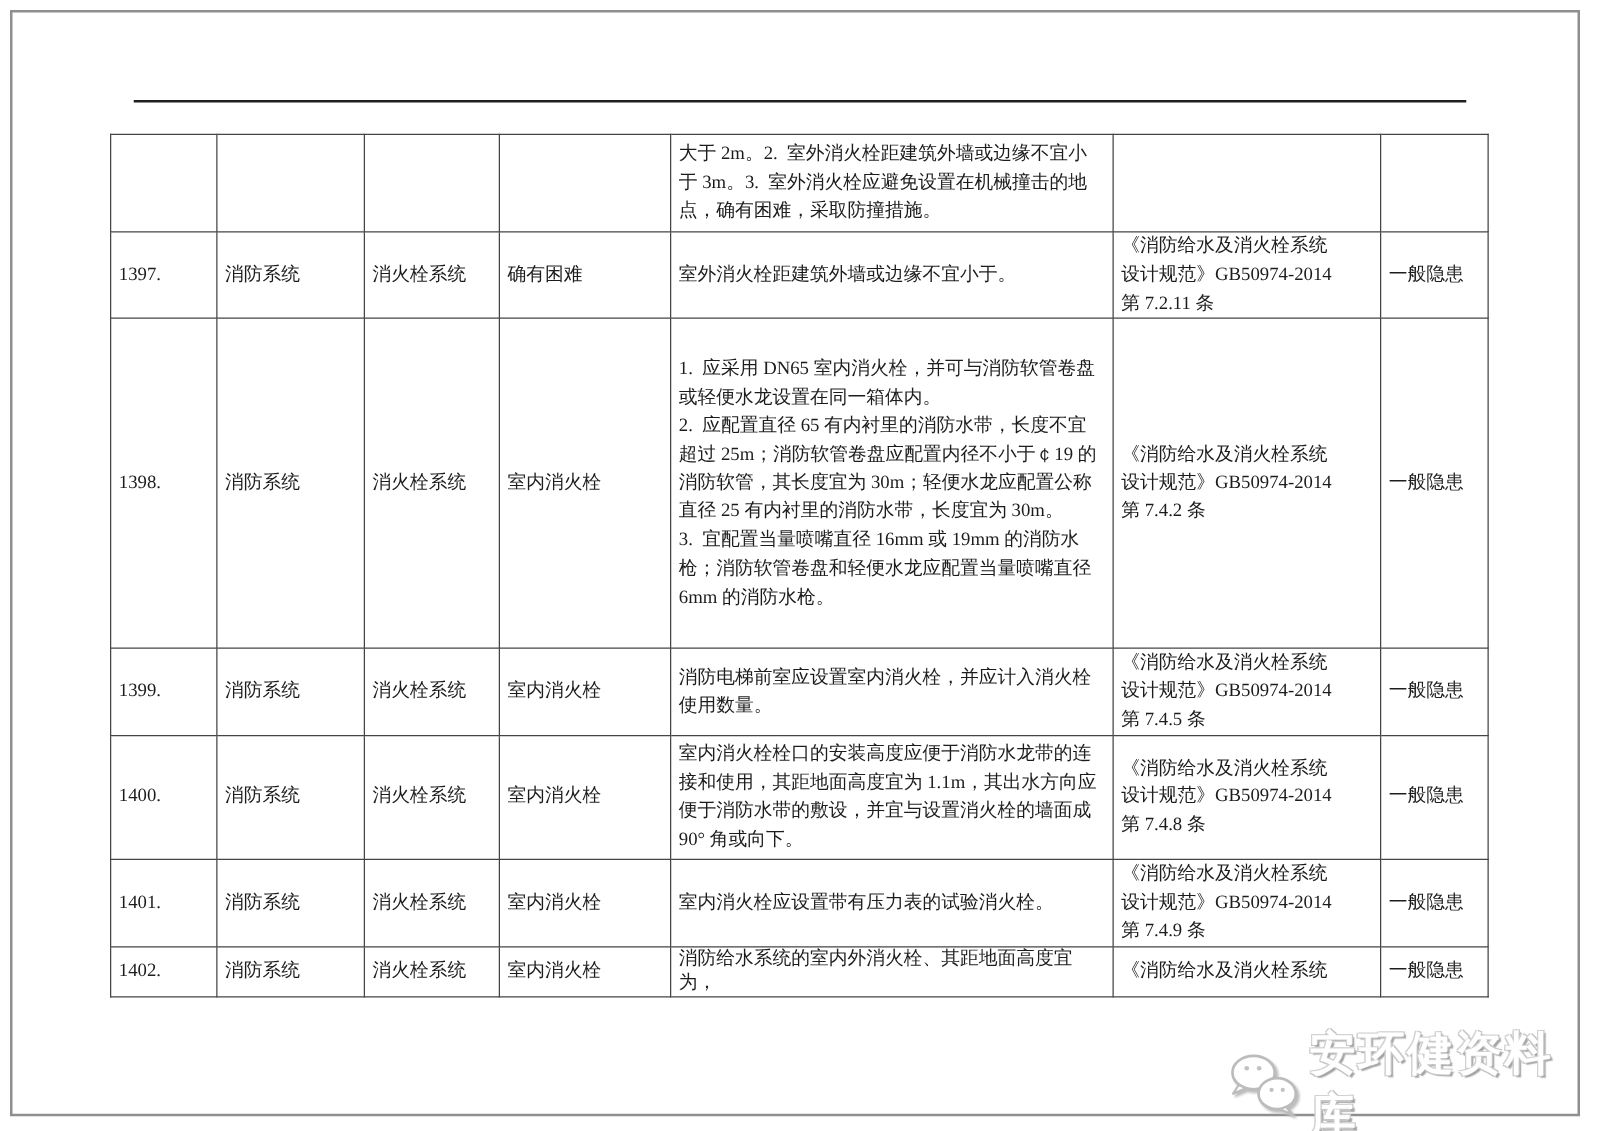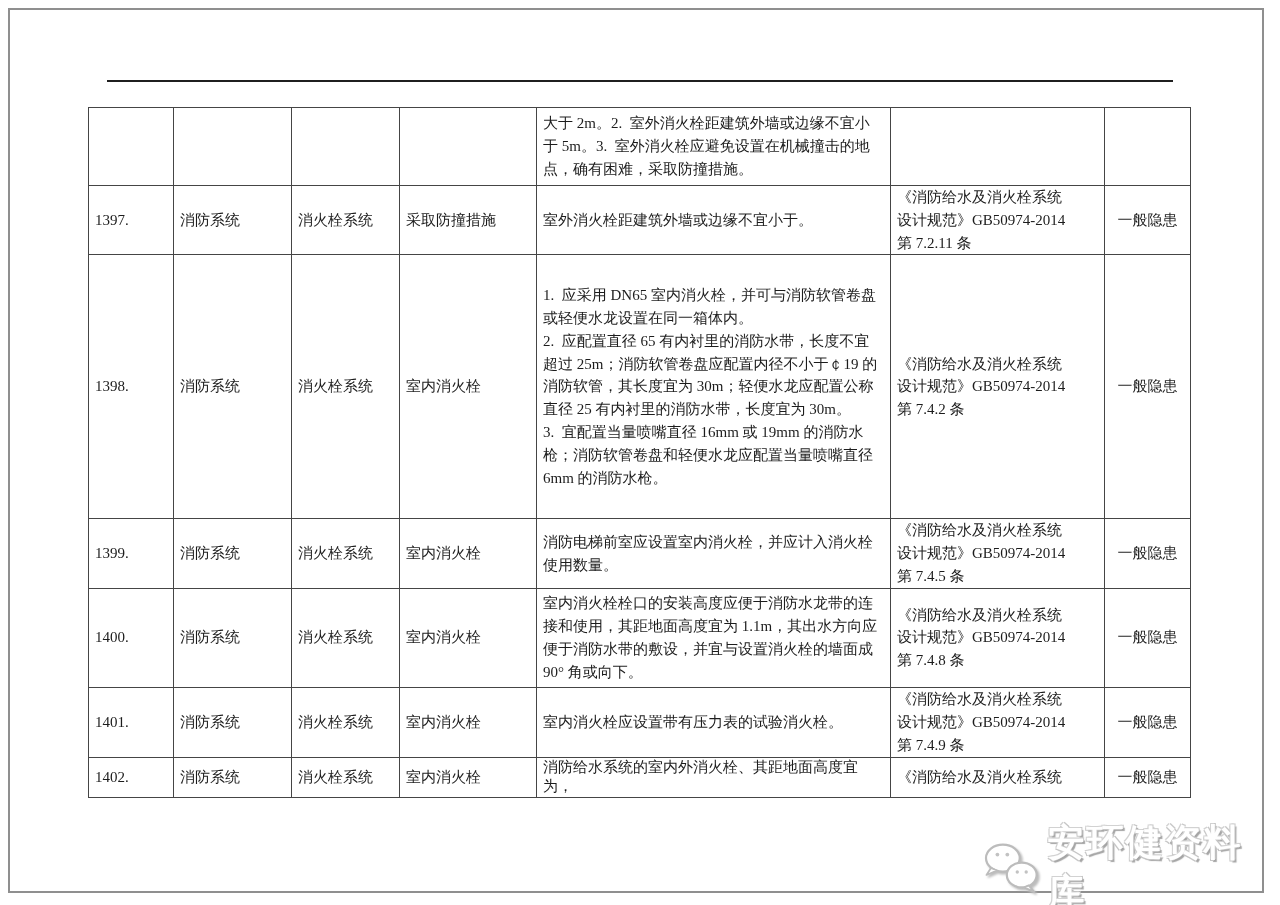--- a/index.html
+++ b/index.html
@@ -50,21 +50,20 @@
     padding: 0 6px;
     line-height: 1.52;
     overflow: hidden;
     box-sizing: border-box;
   }
   td.cell-desc, td.cell-ref {
     white-space: pre-wrap;
     padding: 2px 8px;
   }
   td.cell-level {
-    text-align: center;
     padding: 0 2px;
   }
   tr.r0 { height: 78px; }
   tr.r1 { height: 65px; }
   tr.r2 { height: 264px; }
   tr.r3 { height: 69px; }
   tr.r4 { height: 99px; }
   tr.r5 { height: 70px; }
   tr.r6 { height: 23px; }
   tr.r6 td { line-height: 1.3; }
@@ -108,29 +107,29 @@
       <col style="width:354px">
       <col style="width:214px">
       <col style="width:86px">
     </colgroup>
     <tbody>
       <tr class="r0">
         <td class="cell-num"></td>
         <td class="cell-sys"></td>
         <td class="cell-sub"></td>
         <td class="cell-item"></td>
-        <td class="cell-desc">大于 2m。2.  室外消火栓距建筑外墙或边缘不宜小于 5m。3.  室外消火栓应避免设置在机械撞击的地点，确有困难，采取防撞措施。</td>
+        <td class="cell-desc">大于 2m。2.  室外消火栓距建筑外墙或边缘不宜小于 3m。3.  室外消火栓应避免设置在机械撞击的地点，确有困难，采取防撞措施。</td>
         <td class="cell-ref"></td>
         <td class="cell-level"></td>
       </tr>
       <tr class="r1">
         <td class="cell-num">1397.</td>
         <td class="cell-sys">消防系统</td>
         <td class="cell-sub">消火栓系统</td>
-        <td class="cell-item">采取防撞措施</td>
+        <td class="cell-item">确有困难</td>
         <td class="cell-desc">室外消火栓距建筑外墙或边缘不宜小于。</td>
         <td class="cell-ref">《消防给水及消火栓系统
 设计规范》GB50974-2014
 第 7.2.11 条</td>
         <td class="cell-level">一般隐患</td>
       </tr>
       <tr class="r2">
         <td class="cell-num">1398.</td>
         <td class="cell-sys">消防系统</td>
         <td class="cell-sub">消火栓系统</td>

